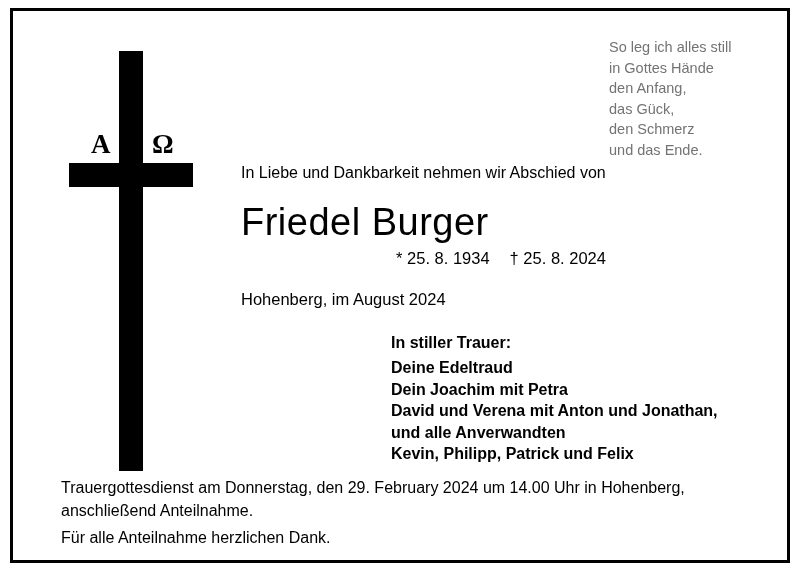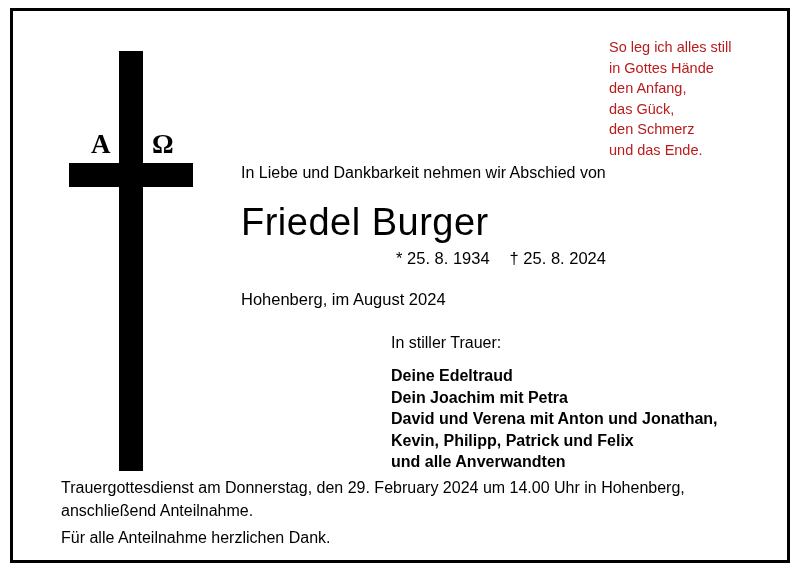--- a/index.html
+++ b/index.html
@@ -71,21 +71,21 @@
   .omega { left: 91px; top: 80px; }
 
   
   .verse {
     position: absolute;
     left: 596px;
     top: 26px;
     width: 180px;
     font-size: 14.5px;
     line-height: 1.42;
-    color: #b91c1c;
+    color: #737373;
   }
   .verse div { white-space: nowrap; }
 
   
   .lead {
     position: absolute;
     left: 228px;
     top: 152px;
     font-size: 16px;
     line-height: 1.3;
@@ -116,21 +116,21 @@
     font-size: 16.5px;
   }
 
   .mourn {
     position: absolute;
     left: 378px;
     top: 321px;
     font-size: 16px;
     line-height: 1.34;
   }
-  .mourn .head { font-weight: 400; margin-bottom: 12px; }
+  .mourn .head { font-weight: 700; margin-bottom: 4px; }
   .mourn .n { font-weight: 700; }
 
   .footer {
     position: absolute;
     left: 48px;
     top: 466px;
     width: 700px;
     font-size: 16px;
     line-height: 1.42;
   }
@@ -167,22 +167,22 @@
         <span class="born">* 25. 8. 1934</span><span class="died">† 25. 8. 2024</span>
       </div>
 
       <div class="place">Hohenberg, im August 2024</div>
 
       <div class="mourn">
         <div class="head">In stiller Trauer:</div>
         <div class="n">Deine Edeltraud</div>
         <div class="n">Dein Joachim mit Petra</div>
         <div class="n">David und Verena mit Anton und Jonathan,</div>
+        <div class="n">und alle Anverwandten</div>
         <div class="n">Kevin, Philipp, Patrick und Felix</div>
-        <div class="n">und alle Anverwandten</div>
       </div>
 
       <div class="footer">
         <div>Trauergottesdienst am Donnerstag, den 29. February 2024 um 14.00 Uhr in Hohenberg,</div>
         <div>anschließend Anteilnahme.</div>
         <div class="gap"></div>
         <div>Für alle Anteilnahme herzlichen Dank.</div>
       </div>
 
     </div>

